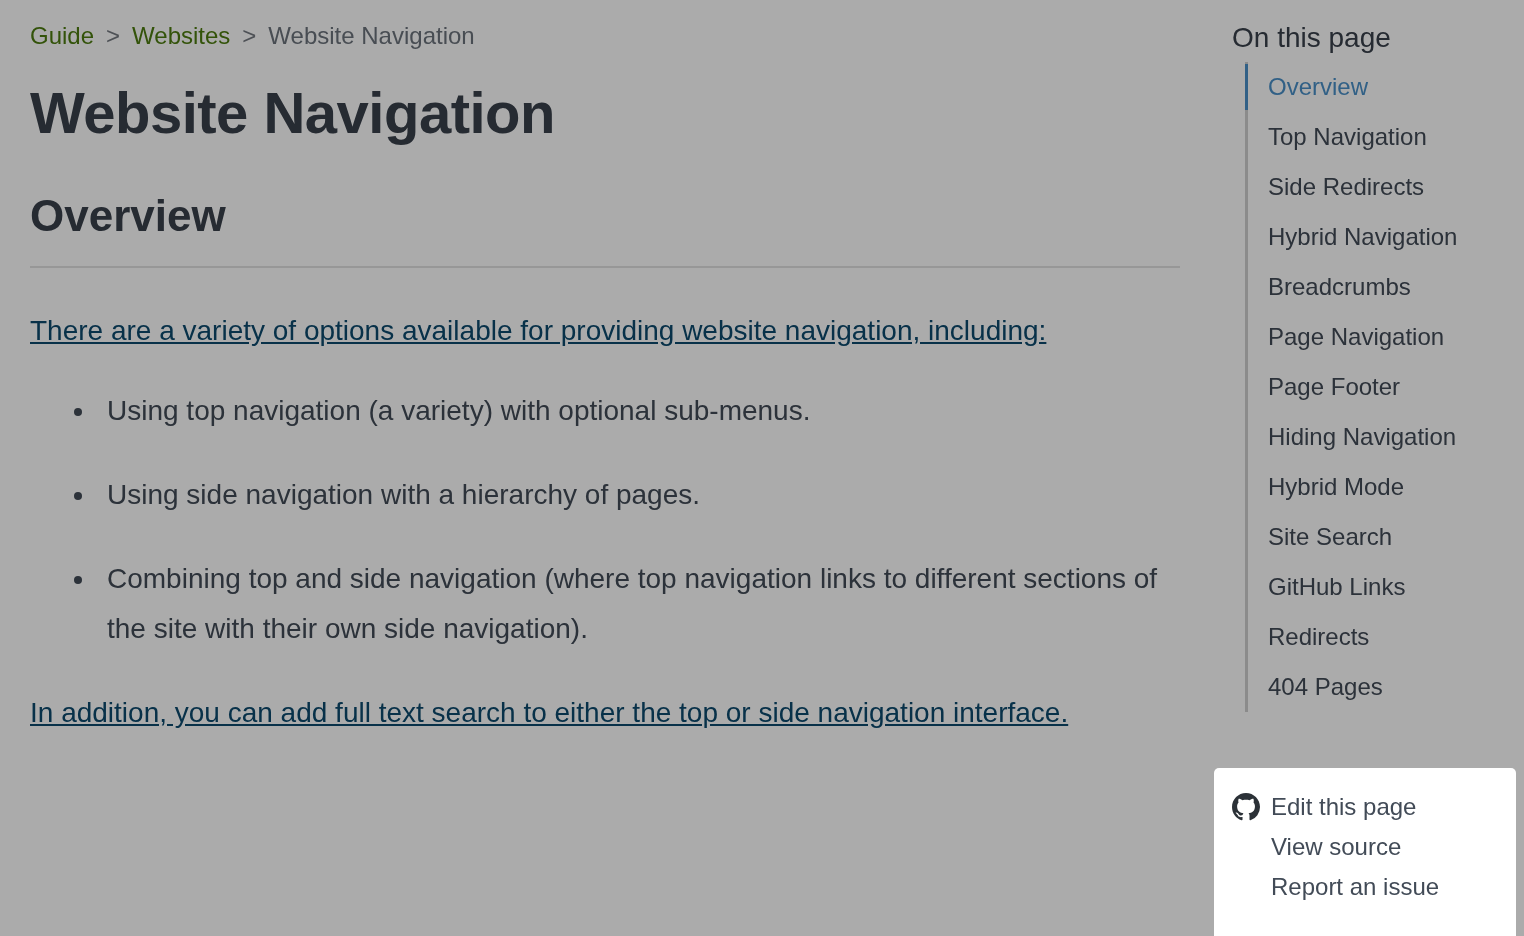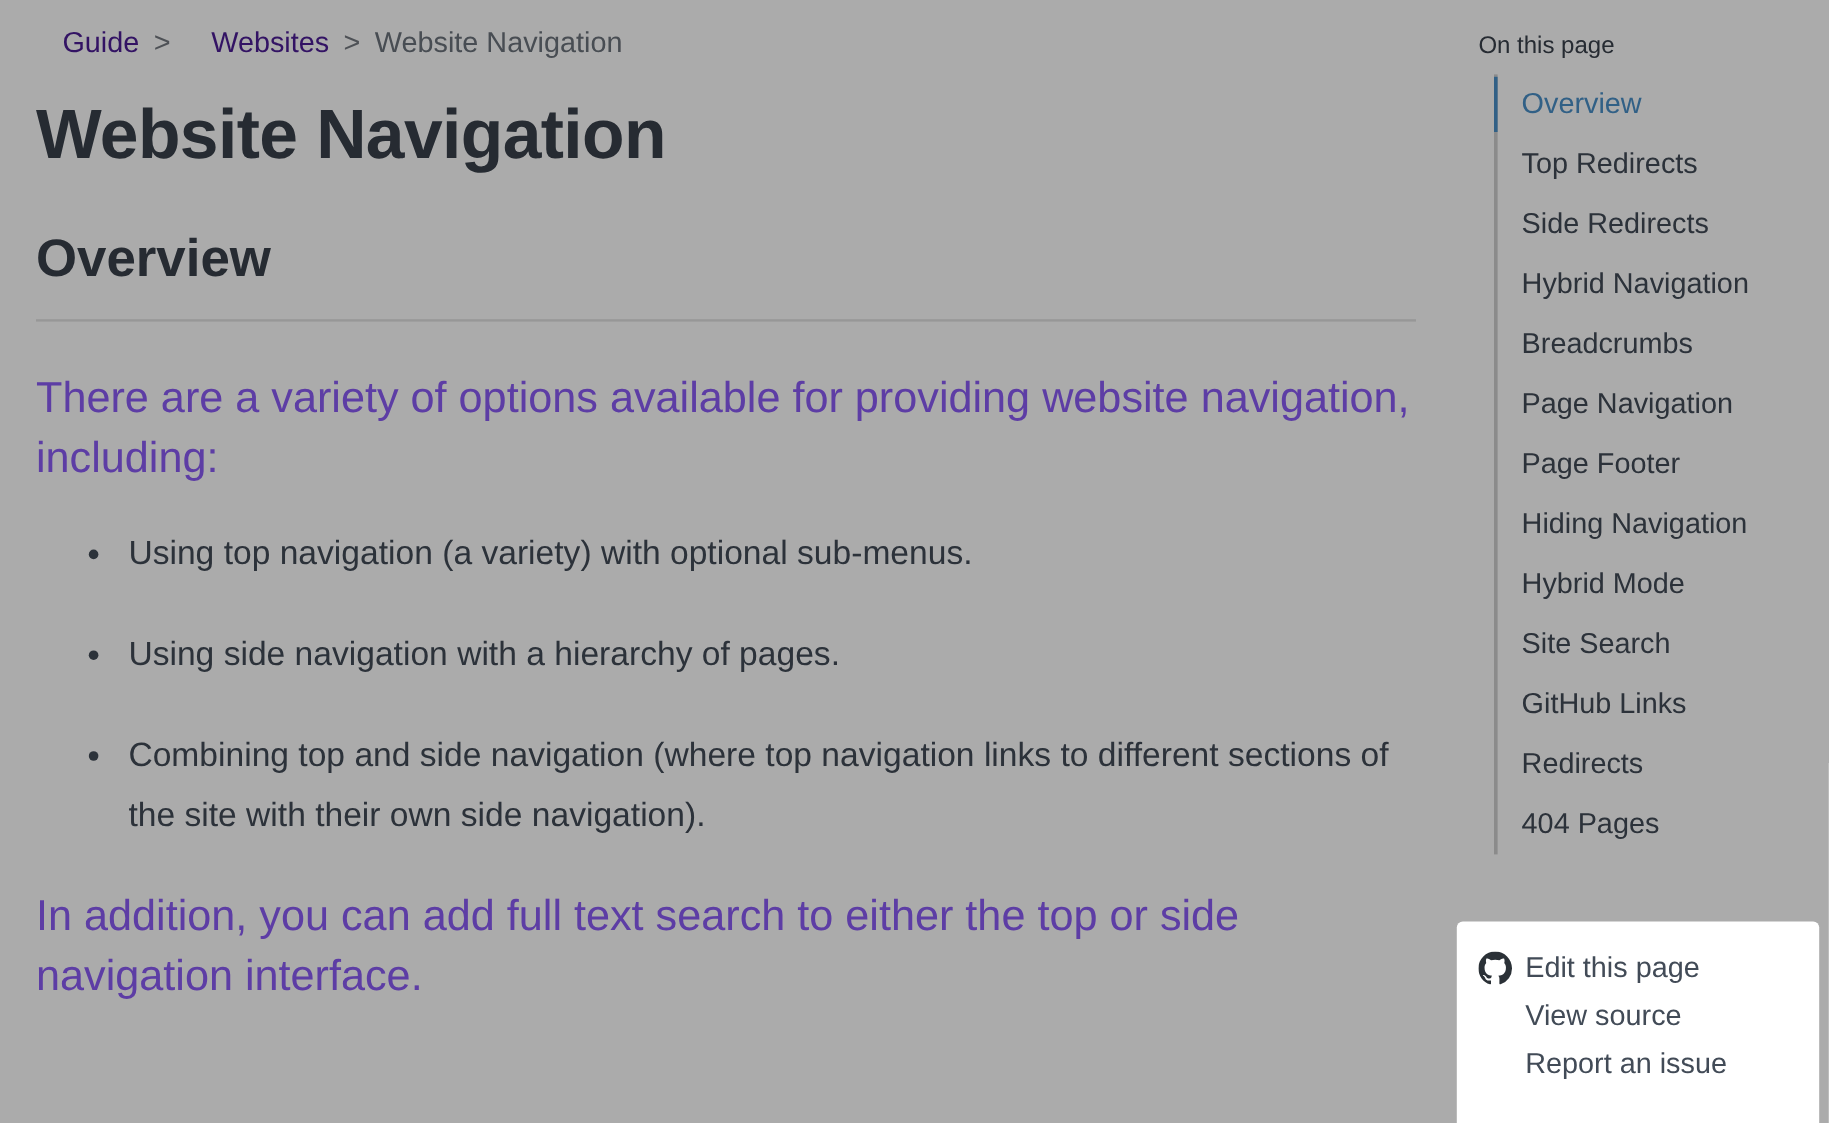--- a/index.html
+++ b/index.html
@@ -14,62 +14,62 @@
   
   .content {
     position:absolute; left:30px; top:0; width:1150px;
   }
   .breadcrumb {
     padding-top:22px;
     font-size:24px; line-height:28px;
     display:flex; gap:12px; align-items:center;
     color:#6c737c;
   }
-  .breadcrumb a { color:#4c1d95; text-decoration:none; cursor:pointer;margin-left:22px; }
+  .breadcrumb a { color:#4d7c0f; text-decoration:none; cursor:pointer; }
   .breadcrumb .sep { color:#757a81; }
   .breadcrumb .current { color:#6c737c; }
 
   h1.page-title {
     margin-top:30px;
     font-size:58px; line-height:66px; font-weight:bold;
     color:#39404b; letter-spacing:-0.5px;
   }
   h2.section-heading {
     margin-top:46px;
     font-size:44px; line-height:48px; font-weight:bold;
     color:#39404b;
   }
   .rule {
     margin-top:26px;
     border:0; border-top:2px solid #e2e2e2;
     width:1150px;
   }
   p.body-text {
-    font-size:36px; line-height:50px; color:#8b5cf6;
+    font-size:28px; line-height:50px; color:#0c4a6e;text-decoration:underline;
   }
   .intro { margin-top:38px; }
   .addition { margin-top:34px; }
   ul.body-list {
     margin-top:30px;
     padding-left:67px;
     list-style:disc;
   }
   ul.body-list li {
     font-size:28px; line-height:50px; color:#424b57;
     padding-left:10px;
     margin-bottom:34px;
   }
   ul.body-list li:last-child { margin-bottom:0; }
 
   
   .toc {
     position:absolute; left:1232px; top:24px; width:280px;
   }
   .toc-title {
-    font-size:20px; line-height:28px; color:#39404b;
+    font-size:28px; line-height:28px; color:#39404b;
   }
   ul.toc-list {
     list-style:none;
     margin-top:10px;
     margin-left:13px;
     border-left:3px solid #cfcfcf;
     padding-left:20px;
   }
   ul.toc-list li {
     position:relative;
@@ -140,21 +140,21 @@
   </ul>
 
   <p class="body-text addition">In addition, you can add full text search to either the top or side navigation interface.</p>
 
 </div>
 
 <aside class="toc">
   <div class="toc-title">On this page</div>
   <ul class="toc-list">
     <li class="active"><a>Overview</a></li>
-    <li><a>Top Redirects</a></li>
+    <li><a>Top Navigation</a></li>
     <li><a>Side Redirects</a></li>
     <li><a>Hybrid Navigation</a></li>
     <li><a>Breadcrumbs</a></li>
     <li><a>Page Navigation</a></li>
     <li><a>Page Footer</a></li>
     <li><a>Hiding Navigation</a></li>
     <li><a>Hybrid Mode</a></li>
     <li><a>Site Search</a></li>
     <li><a>GitHub Links</a></li>
     <li><a>Redirects</a></li>

